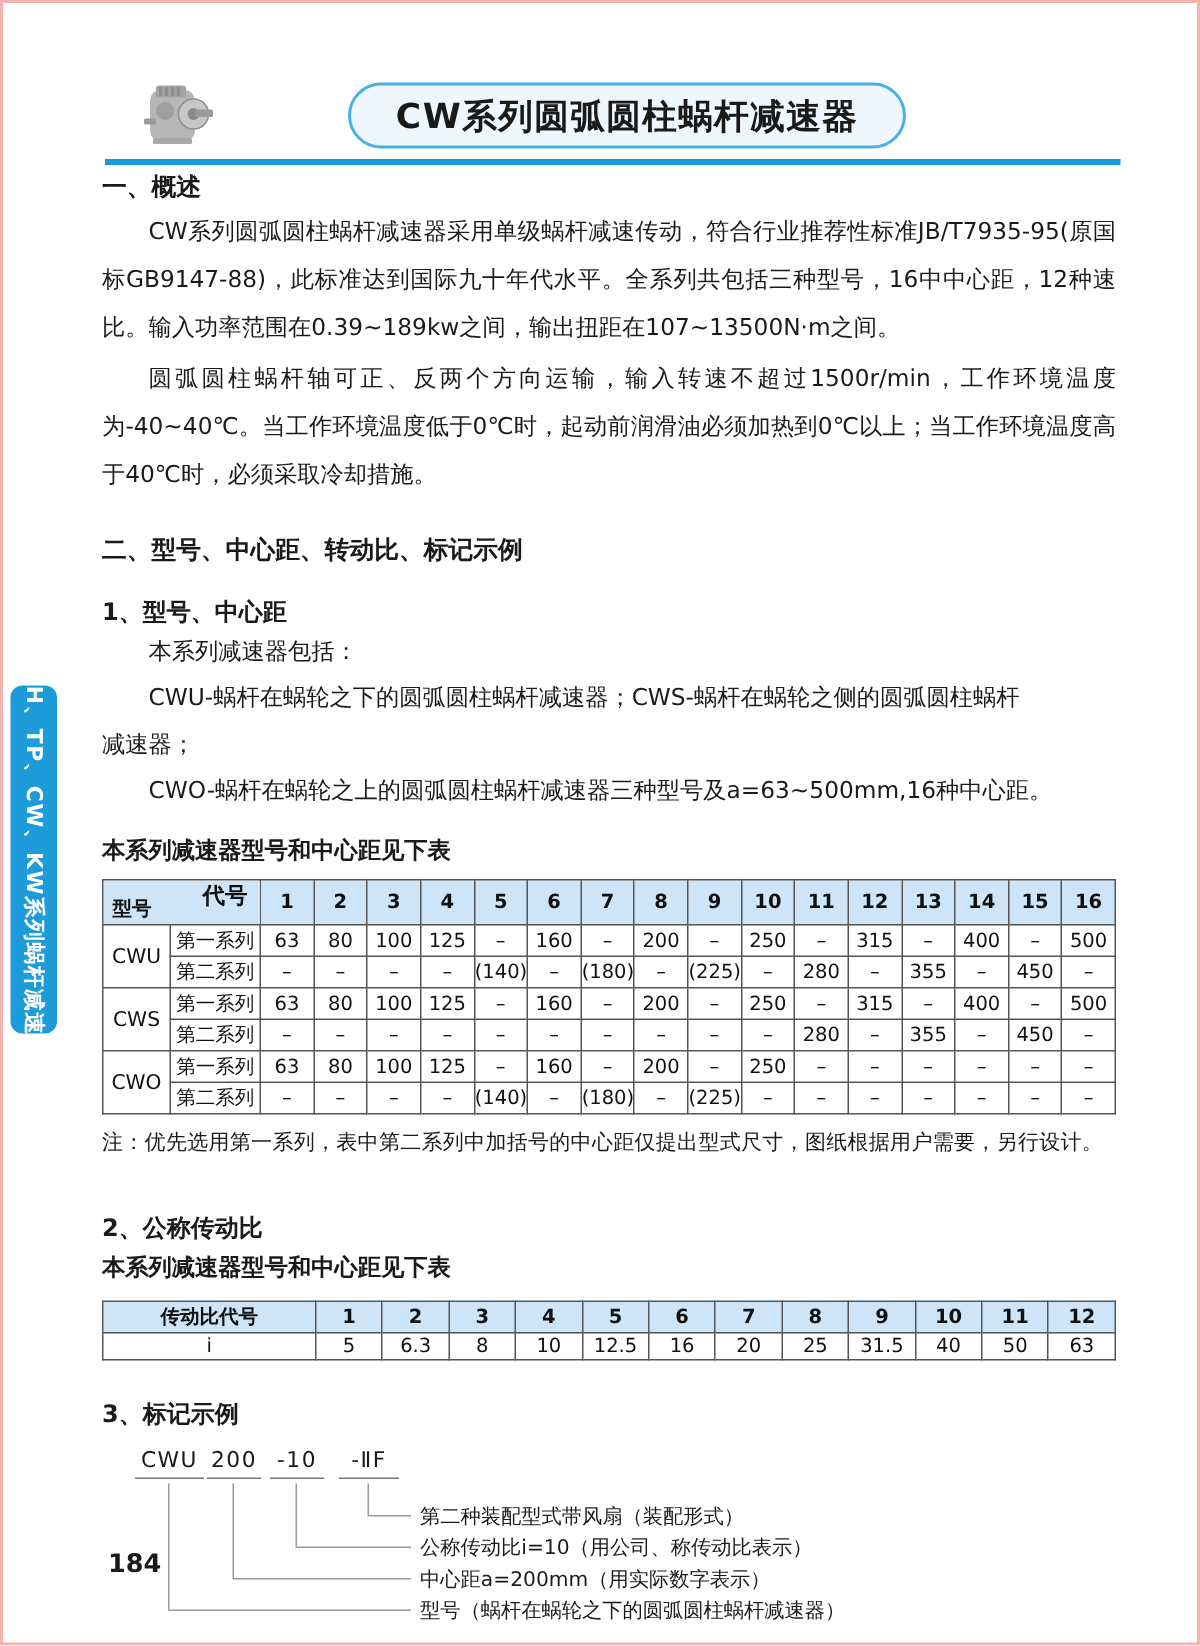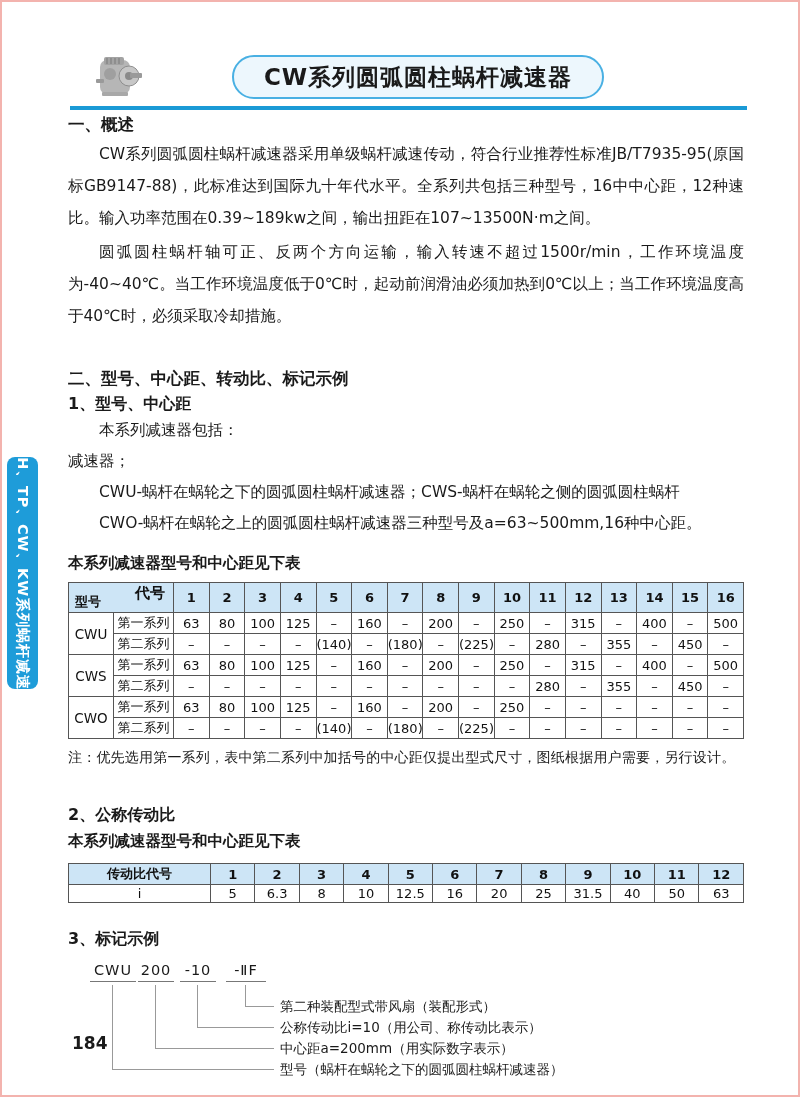--- a/index.html
+++ b/index.html
@@ -29,21 +29,21 @@
   }
   .side-tab-label {
     position:absolute; left:31px; top:0; width:232px; height:31px;
     transform:rotate(90deg); transform-origin:0 0;
     display:flex; align-items:center; justify-content:center;
     color:#fff; font-weight:bold; font-size:14.5px; letter-spacing:1px; white-space:nowrap;
   }
 
   
   .h-major { font-size:16.5px; font-weight:bold; margin-top:20px; }
-  .h-sub   { font-size:16px;   font-weight:bold; margin-top:4px; }
+  .h-sub   { font-size:16px;   font-weight:bold; margin-top:20px; }
   .para { font-size:15.5px; line-height:32px; text-indent:2em; text-align:justify; }
   .line { font-size:15.5px; line-height:31px; }
   .line.indent { text-indent:2em; }
   .sec1 .para { margin-top:2px; }
   .table-intro { font-size:15.5px; font-weight:bold; margin:14px 0 8px 0; }
   .note { font-size:14px; margin-top:10px; letter-spacing:0.2px; }
 
   
   table { border-collapse:collapse; width:100%; table-layout:fixed; }
   td { border:1px solid #555; text-align:center; font-size:13px; padding:1px 0; color:#111; }
@@ -102,25 +102,25 @@
 
   <div class="content">
 
     <div class="sec1">
       <div class="h-major">一、概述</div>
       <p class="para">CW系列圆弧圆柱蜗杆减速器采用单级蜗杆减速传动，符合行业推荐性标准JB/T7935-95(原国标GB9147-88)，此标准达到国际九十年代水平。全系列共包括三种型号，16中中心距，12种速比。输入功率范围在0.39~189kw之间，输出扭距在107~13500N·m之间。</p>
       <p class="para">圆弧圆柱蜗杆轴可正、反两个方向运输，输入转速不超过1500r/min，工作环境温度为-40~40℃。当工作环境温度低于0℃时，起动前润滑油必须加热到0℃以上；当工作环境温度高于40℃时，必须采取冷却措施。</p>
     </div>
 
     <div>
-      <div class="h-major" style="margin-top:36px">二、型号、中心距、转动比、标记示例</div>
+      <div class="h-major" style="margin-top:24px">二、型号、中心距、转动比、标记示例</div>
       <div class="h-sub">1、型号、中心距</div>
       <div class="line indent">本系列减速器包括：</div>
+      <div class="line indent">CWU-蜗杆在蜗轮之下的圆弧圆柱蜗杆减速器；CWS-蜗杆在蜗轮之侧的圆弧圆柱蜗杆</div>
       <div class="line">减速器；</div>
-      <div class="line indent">CWU-蜗杆在蜗轮之下的圆弧圆柱蜗杆减速器；CWS-蜗杆在蜗轮之侧的圆弧圆柱蜗杆</div>
       <div class="line indent">CWO-蜗杆在蜗轮之上的圆弧圆柱蜗杆减速器三种型号及a=63~500mm,16种中心距。</div>
       <div class="table-intro">本系列减速器型号和中心距见下表</div>
 
       <table class="model-table">
         <colgroup>
           <col style="width:45px">
             <col style="width:60px">
           <col>
             <col>
             <col>

